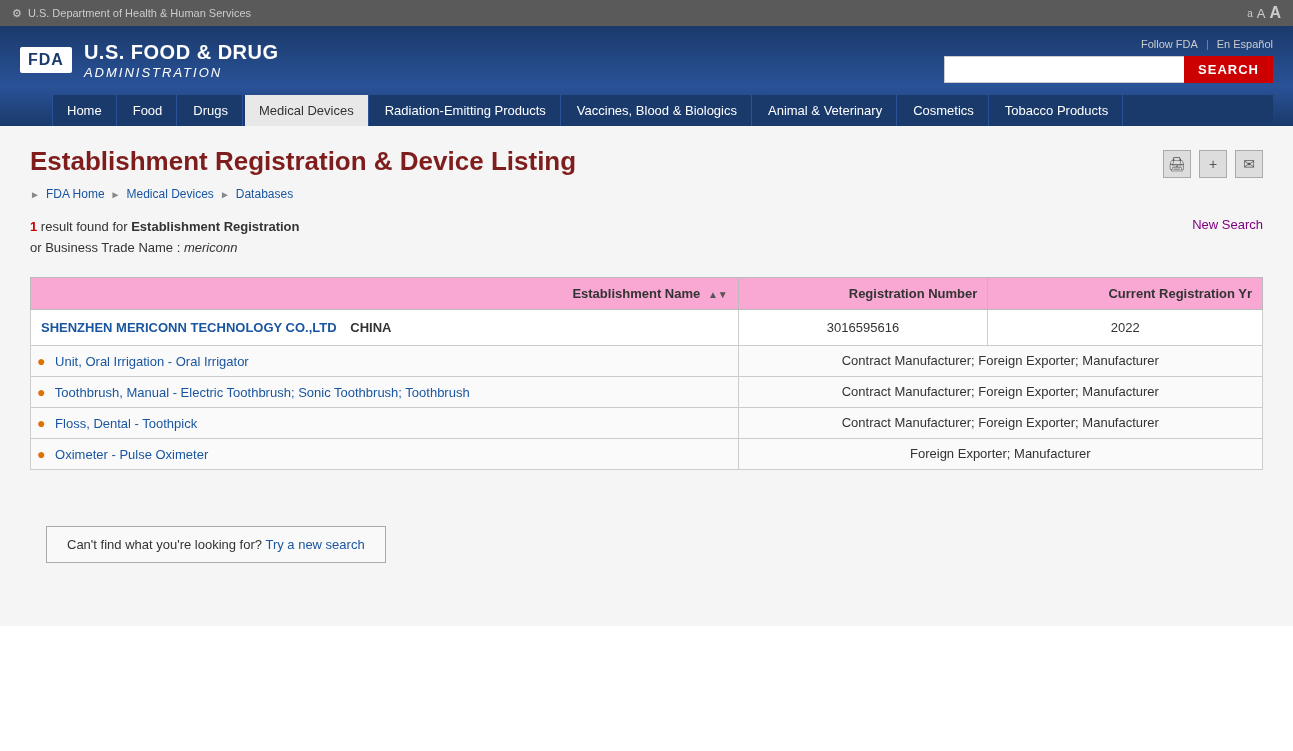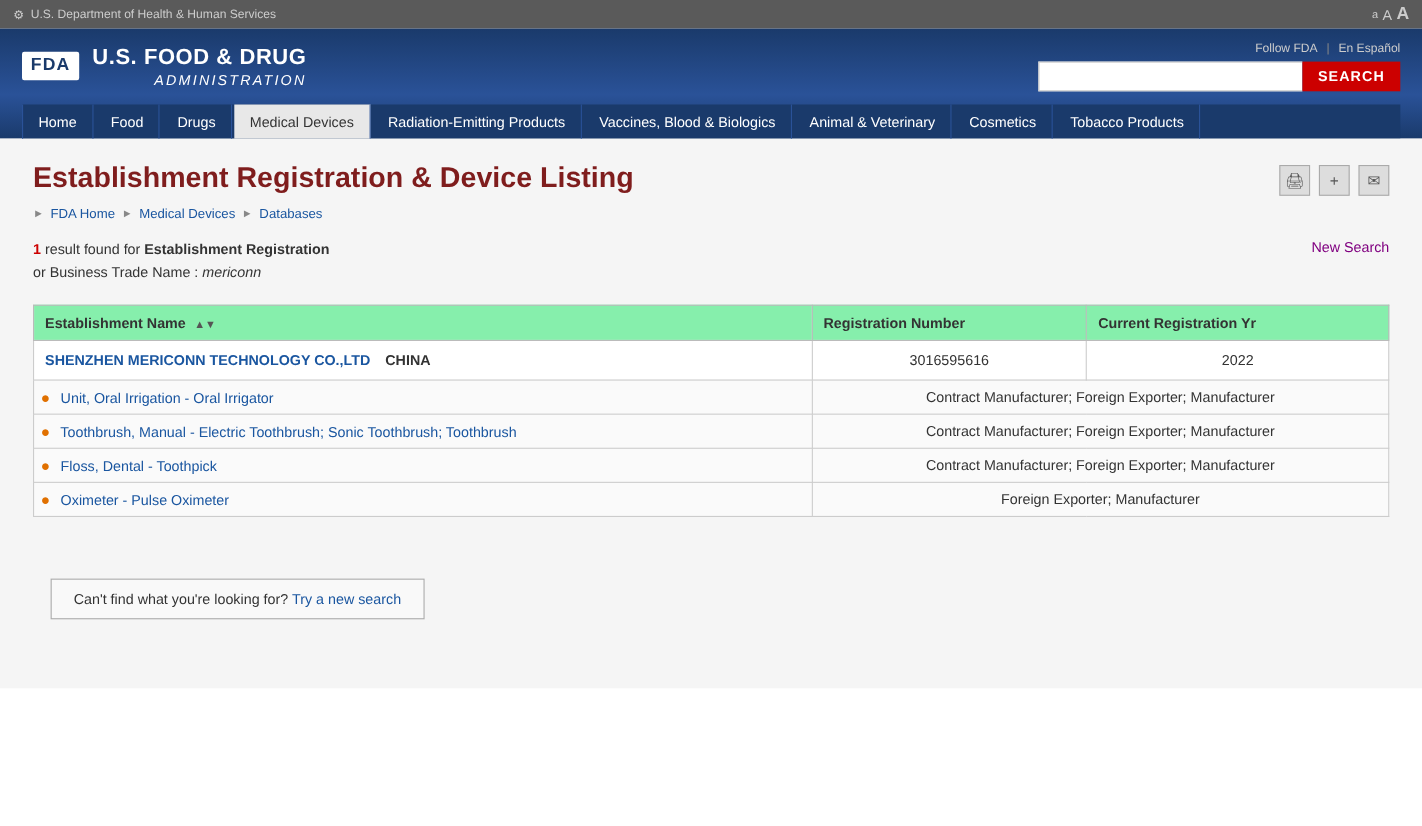--- a/index.html
+++ b/index.html
@@ -33,21 +33,21 @@
     .logo-area { display: flex; align-items: center; gap: 12px; }
     .fda-box {
       background: #fff;
       color: #1a3a6b;
       font-weight: bold;
       font-size: 16px;
       padding: 4px 8px;
       border-radius: 2px;
       letter-spacing: 1px;
     }
-    .agency-name { color: #fff; line-height: 1.3; text-align: right; }
+    .agency-name { color: #fff; line-height: 1.3; }
     .agency-name .line1 { font-size: 20px; font-weight: bold; letter-spacing: 0.5px; }
     .agency-name .line2 { font-size: 13px; letter-spacing: 2px; font-style: italic; }
     .header-right { display: flex; flex-direction: column; align-items: flex-end; gap: 6px; }
     .header-links { display: flex; align-items: center; gap: 8px; color: #ccc; font-size: 11px; }
     .header-links a { color: #ccc; text-decoration: none; }
     .header-links span { color: #888; }
     .search-bar { display: flex; gap: 0; }
     .search-input {
       width: 240px;
       padding: 5px 8px;
@@ -66,20 +66,21 @@
       cursor: pointer;
       letter-spacing: 1px;
     }
 
     
     .nav-bar {
       background: #1a3a6b;
       display: flex;
       gap: 2px;
       padding: 0 0;
+      margin-left: 32px;
     }
     .nav-item {
       color: #fff;
       padding: 8px 14px;
       font-size: 13px;
       cursor: pointer;
       white-space: nowrap;
       text-decoration: none;
       border-right: 1px solid #2a5298;
     }
@@ -144,25 +145,25 @@
     }
 
     
     .results-table {
       width: 100%;
       border-collapse: collapse;
       background: #fff;
       margin-top: 8px;
     }
     .results-table th {
-      background: #86efac;
+      background: #f9a8d4;
       border: 1px solid #bbb;
       padding: 8px 10px;
       font-size: 13px;
-      text-align: left;
+      text-align: right;
       font-weight: bold;
     }
     .results-table td {
       border: 1px solid #ccc;
       padding: 7px 6px;
       font-size: 13px;
       vertical-align: middle;
     }
     .results-table .company-cell { vertical-align: top; padding: 10px; }
     .company-link { color: #1a56a0; text-decoration: none; font-weight: bold; font-size: 13px; }

